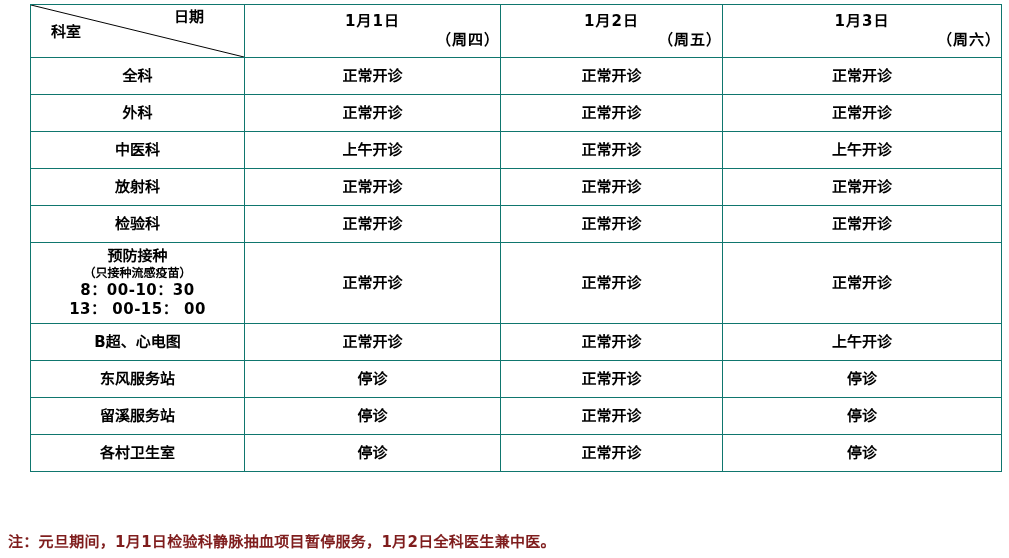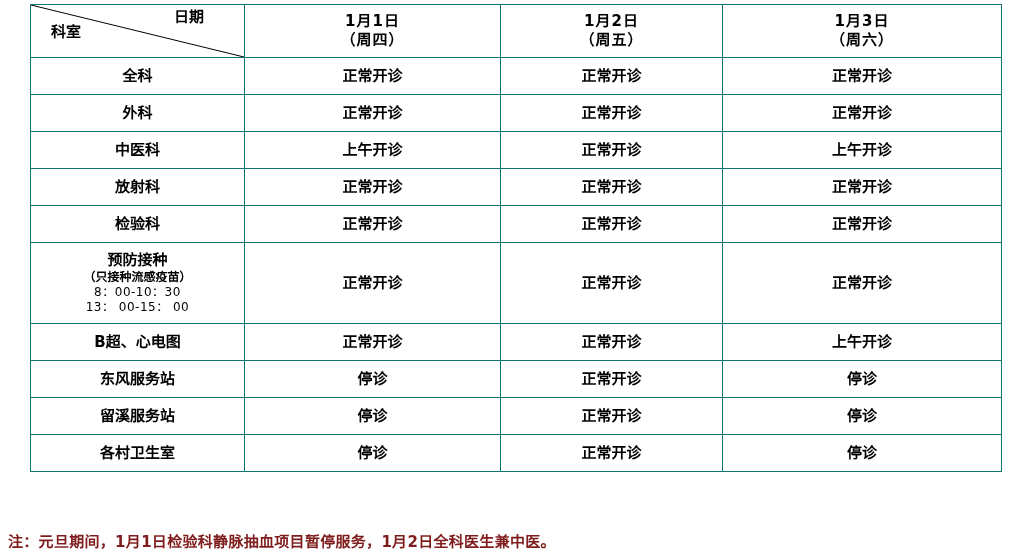--- a/index.html
+++ b/index.html
@@ -75,32 +75,33 @@
   }
   th.dayhead {
     height: 52px;
     font-weight: bold;
     font-size: 15px;
     letter-spacing: 1px;
     margin-left: 28px;
   }
   th.dayhead .dh-line2 {
     display: block;
+    text-align: right;
   }
 
   td.dept {
     font-weight: bold;
     font-size: 15px;
   }
   tr.r-std td { height: 36px; }
   tr.r-vacc td { height: 80px; }
 
   td.dept .vl1 { display:block; font-size: 15px; font-weight: bold; }
   td.dept .vl2 { display:block; font-size: 12px; font-weight: bold; }
-  td.dept .vl3 { display:block; font-size: 12px; font-weight: normal; letter-spacing: 0.5px; }
+  td.dept .vl3 { display:block; font-size: 15px; font-weight: bold; letter-spacing: 0.5px; }
 
   .st-open   { color: #1c8a4e; }
   .st-am     { color: #000000; }
   .st-closed { color: #c00000; }
 
   .note {
     position: absolute;
     left: 8px;
     top: 530px;
     font-size: 15px;

